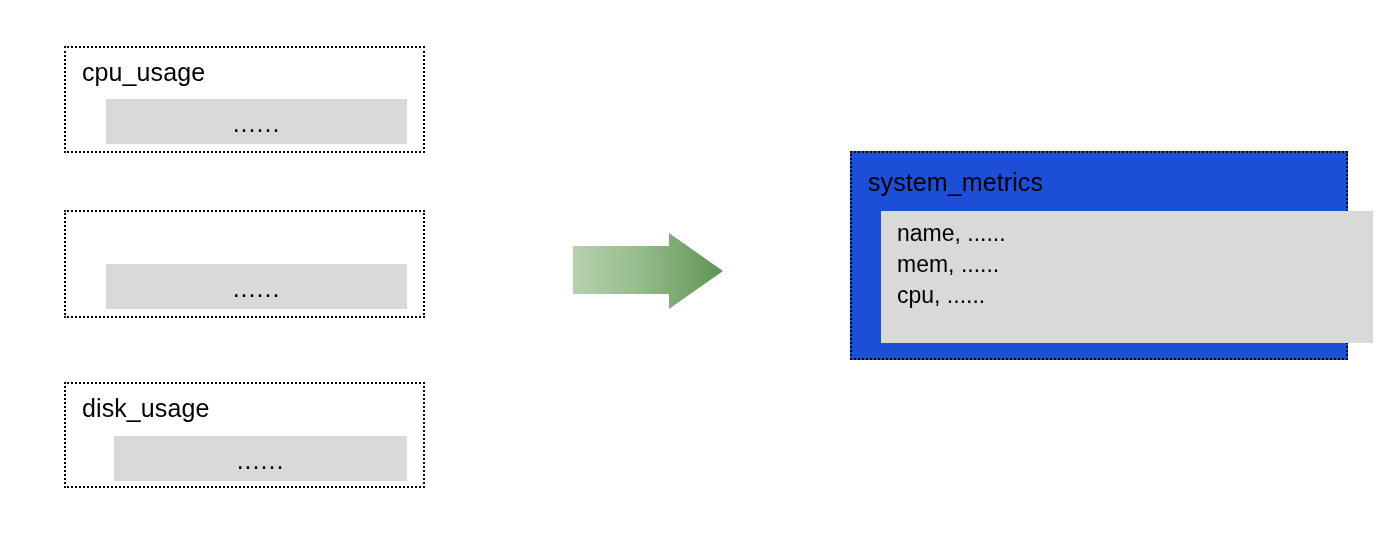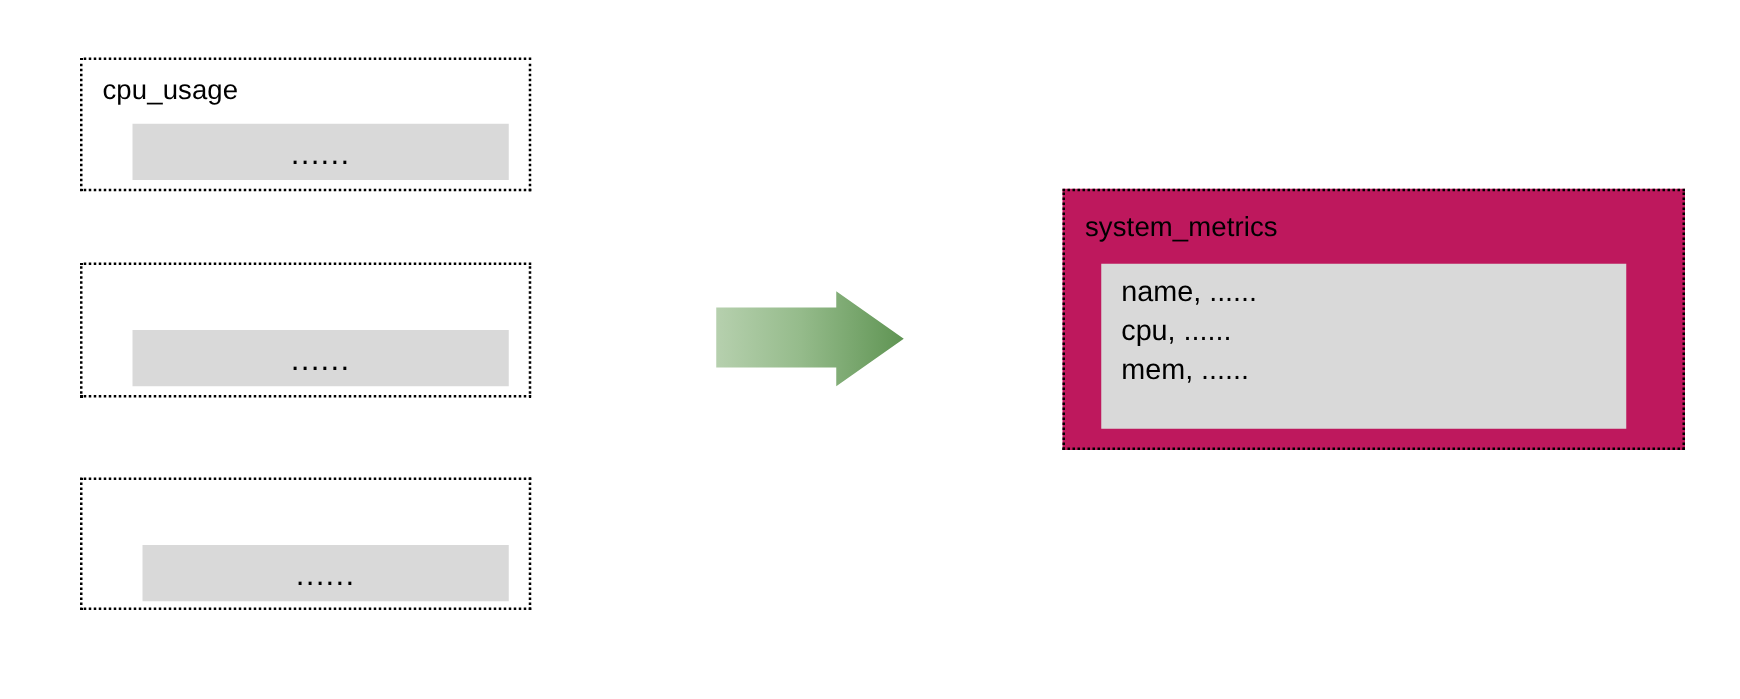--- a/index.html
+++ b/index.html
@@ -27,21 +27,21 @@
     position: absolute;
     box-sizing: border-box;
     border: 2px dotted #000000;
     background: #ffffff;
   }
 
   .card-title {
     position: absolute;
     left: 16px;
     top: 8px;
-    font-size: 22px;
+    font-size: 25px;
     line-height: 32px;
     letter-spacing: 0.1px;
     white-space: nowrap;
     color: #000000;
   }
 
   .panel {
     position: absolute;
     background: #d9d9d9;
     box-sizing: border-box;
@@ -87,30 +87,30 @@
 
   
   #card-target {
     position: absolute;
     box-sizing: border-box;
     left: 850px;
     top: 151px;
     width: 498px;
     height: 209px;
     border: 2px dotted #000000;
-    background: #be185d;
+    background: #1d4ed8;
   }
   #card-target .card-title {
     left: 16px;
     top: 13px;
   }
   #card-target .panel {
     left: 29px;
     top: 58px;
-    width: 420px;
+    width: 492px;
     height: 132px;
   }
   .panel-lines {
     position: absolute;
     left: 16px;
     top: 7px;
     right: 8px;
   }
   .panel-line {
     font-size: 23px;
@@ -131,20 +131,21 @@
     </div>
   </div>
 
   <div class="src-card" id="card-mem">
     <div class="panel">
       <div class="panel-dots">......</div>
     </div>
   </div>
 
   <div class="src-card" id="card-disk">
+    <div class="card-title">disk_usage</div>
     <div class="panel">
       <div class="panel-dots">......</div>
     </div>
   </div>
 
   <div class="arrow-wrap">
     <svg class="arrow-svg" viewBox="0 0 156 82" xmlns="http://www.w3.org/2000/svg">
       <defs>
         <linearGradient id="arrowGrad" x1="0" y1="0" x2="1" y2="0">
           <stop offset="0%" stop-color="#b6d0ae"></stop>
@@ -154,19 +155,19 @@
       </defs>
       <path d="M 3 16 L 99 16 L 99 3 L 153 41 L 99 79 L 99 64 L 3 64 Z" fill="url(#arrowGrad)"></path>
     </svg>
   </div>
 
   <div id="card-target">
     <div class="card-title">system_metrics</div>
     <div class="panel">
       <div class="panel-lines">
         <div class="panel-line">name, ......</div>
+        <div class="panel-line">mem, ......</div>
         <div class="panel-line">cpu, ......</div>
-        <div class="panel-line">mem, ......</div>
       </div>
     </div>
   </div>
 
 </div>
 
 </body></html>

